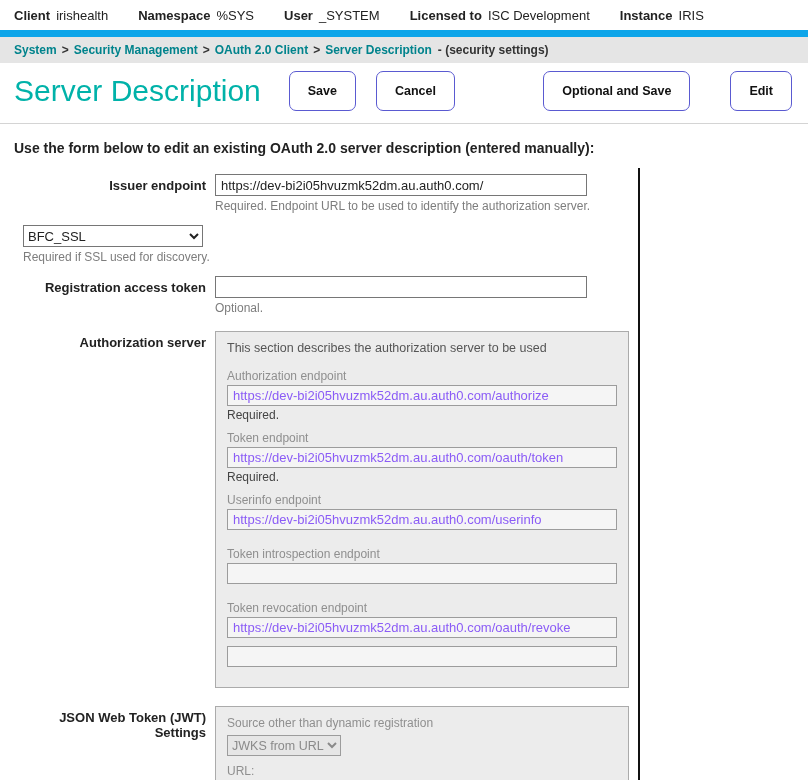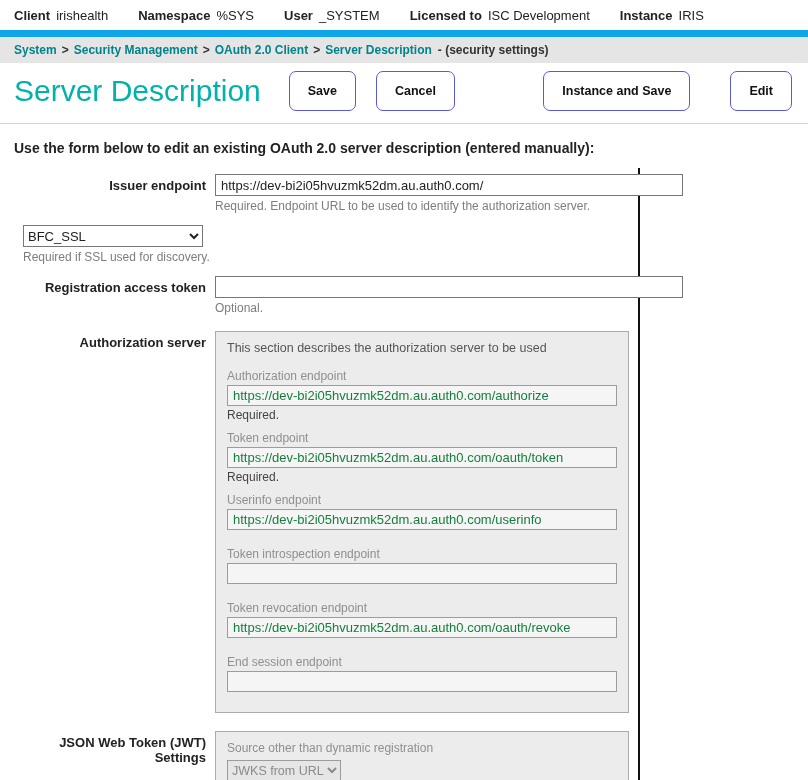--- a/index.html
+++ b/index.html
@@ -35,33 +35,33 @@
   .intro{padding:16px 14px 12px;font-size:14px;font-weight:bold;}
   
   .form-wrap{margin-left:14px;width:626px;border-right:2px solid #111;padding:6px 4px 16px 0;}
   .form-row{display:flex;margin-bottom:12px;}
   .form-label{width:192px;text-align:right;font-weight:bold;font-size:13px;padding-top:4px;flex:none;}
   .form-control{margin-left:9px;flex:1;}
   .text-input{
     border:1px solid #767676;height:22px;font-size:13px;padding:1px 5px;
     font-family:inherit;color:#222;background:#fff;
   }
-  .wide{width:468px;}
+  .wide{width:372px;}
   .help{color:#7d7d7d;font-size:12px;margin-top:3px;}
   select.ssl-select{
     width:180px;height:22px;font-family:inherit;font-size:13px;border:1px solid #767676;background:#fff;color:#222;
   }
   
   .fieldset-box{
     background:#ececec;border:1px solid #ababab;width:414px;padding:9px 11px 20px;
   }
   .box-desc{color:#555;font-size:12.5px;margin-bottom:14px;}
   .box-label{color:#8f8f8f;font-size:12px;margin-top:9px;margin-bottom:2px;}
   .box-input{
-    width:100%;background:#f5f5f5;border:1px solid #9c9c9c;color:#15803d;
+    width:100%;background:#f5f5f5;border:1px solid #9c9c9c;color:#8b5cf6;
     font-size:13px;font-family:inherit;height:21px;padding:1px 5px;
   }
   .box-help{color:#444;font-size:12px;margin:2px 0 4px;min-height:8px;}
   .spacer-sm{height:8px;}
   
   select.jwt-select{
     font-family:inherit;font-size:12.5px;color:#8a8a8a;background:#e6e6e6;
     border:1px solid #9c9c9c;margin:3px 0 6px;height:21px;
   }
 </style>
@@ -88,21 +88,21 @@
 
 <div class="breadcrumb">
   <a>System</a><span class="sep">&gt;</span><a>Security Management</a><span class="sep">&gt;</span><a>OAuth 2.0 Client</a><span class="sep">&gt;</span><a>Server Description</a><span class="current">- (security settings)</span>
 </div>
 
 <div class="titlerow">
   <span class="page-title">Server Description</span>
   <button class="btn">Save</button>
   <button class="btn">Cancel</button>
   <span class="right-btns">
-    <button class="btn">Instance and Save</button>
+    <button class="btn">Optional and Save</button>
     <button class="btn">Edit</button>
   </span>
 </div>
 
 <div class="intro">Use the form below to edit an existing OAuth 2.0 server description (entered manually):</div>
 
 <div class="form-wrap">
 
   <div class="form-row">
     <div class="form-label">Issuer endpoint</div>
@@ -148,21 +148,20 @@
         <div class="spacer-sm"></div>
 
         <div class="box-label">Token introspection endpoint</div>
         <input class="box-input" readonly="" value="" style="">
         <div class="spacer-sm"></div>
 
         <div class="box-label">Token revocation endpoint</div>
         <input class="box-input" readonly="" value="https://dev-bi2i05hvuzmk52dm.au.auth0.com/oauth/revoke" style="">
         <div class="spacer-sm"></div>
 
-        <div class="box-label">End session endpoint</div>
         <input class="box-input" readonly="" value="" style="">
       </div>
     </div>
   </div>
 
   <div class="form-row" style="margin-top:18px;margin-bottom:0;">
     <div class="form-label">JSON Web Token (JWT) Settings</div>
     <div class="form-control">
       <div class="fieldset-box">
         <div class="box-label" style="margin-top:0;">Source other than dynamic registration</div>

